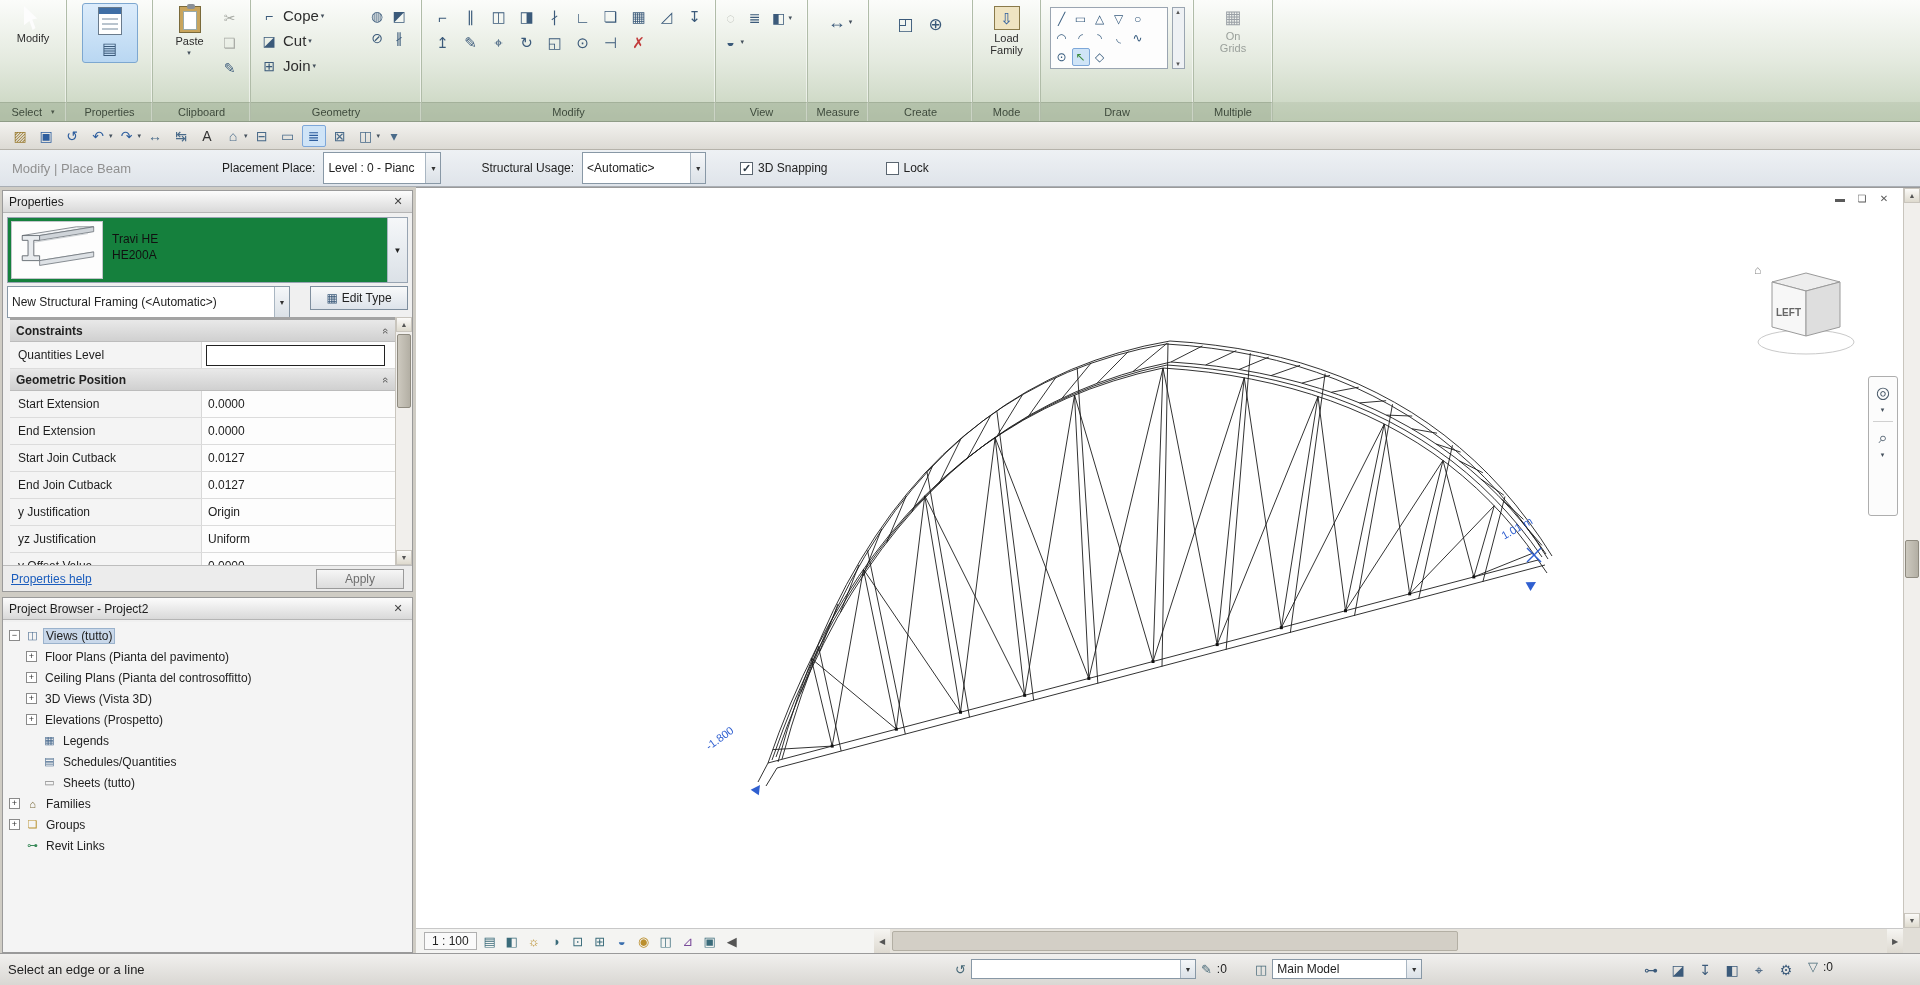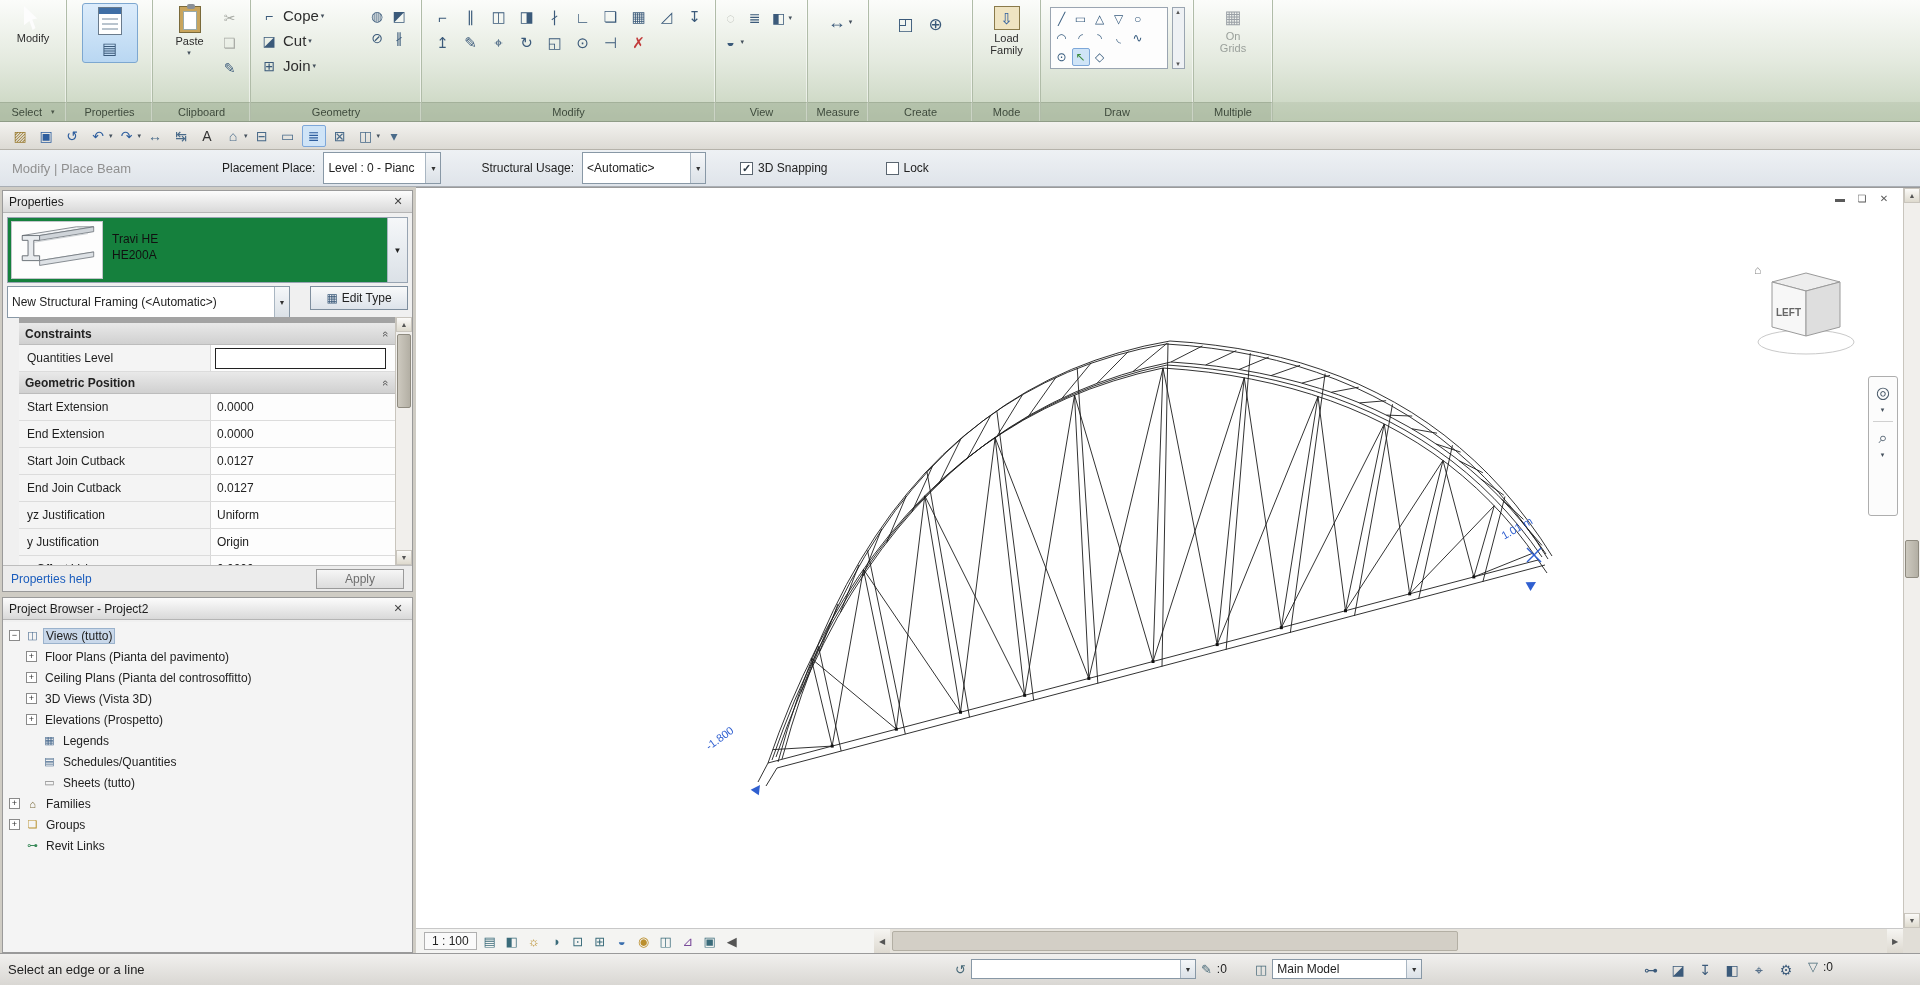--- a/index.html
+++ b/index.html
@@ -90,37 +90,37 @@
   #type-thumb{position:absolute;left:3px;top:3px;width:92px;height:58px;border:1px solid #c2c6ca;background:#fdfdfd}
   #type-name{position:absolute;left:104px;top:14px;font-size:12px;color:#111}
   #type-size{position:absolute;left:104px;top:30px;font-size:12px;color:#111}
   #type-caret{position:absolute;right:0;top:0;bottom:0;width:20px;border-left:1px solid #a9b6c2;
     background:linear-gradient(#f5f7f9,#dbe1e7);display:flex;align-items:center;justify-content:center;font-size:8px}
   #type-row{display:flex;margin:3px 4px;height:24px;gap:20px}
   #type-combo{flex:1}
   #edit-type-btn{width:98px;display:flex;align-items:center;justify-content:center;gap:4px;
     border:1px solid #7e8e9e;background:linear-gradient(#f8f9fa,#dde3ea);font-size:12px}
   #edit-type-btn .et-ic{color:#3b5a7a;font-size:12px}
-  #prop-grid{position:absolute;top:126px;left:16px;right:17px;height:248px;overflow:hidden;border-top:6px solid #a3a3a3;background:#86efac}
+  #prop-grid{position:absolute;top:126px;left:7px;right:17px;height:248px;overflow:hidden;border-top:3px solid #a3a3a3;background:#86efac}
   .pgroup{height:22px;background:linear-gradient(#e9e9e9,#d0d0d0);border-bottom:1px solid #bcbcbc;
     display:flex;align-items:center;font-weight:bold;padding:0 6px;font-size:12px}
   .pgchev{margin-left:auto;transform:rotate(90deg);font-size:11px;color:#555;font-weight:normal}
   .prow{height:27px;display:flex;border-bottom:1px solid #dcdcdc;background:#f4f4f4}
   .plabel{width:192px;padding:6px 0 0 8px;border-right:1px solid #d8d8d8;color:#1e1e1e;white-space:nowrap;overflow:hidden}
   .pvalue{flex:1;background:#fdfdfd;padding:6px 0 0 6px;white-space:nowrap;overflow:hidden}
   .pinput{width:97%;height:21px;margin-top:1px;border:1px solid #222;font:inherit;padding:0 3px;background:#fff}
   #prop-scroll{position:absolute;top:126px;right:0;width:17px;height:248px;background:#f1efec;border-left:1px solid #c9c5bd}
   .sb-btn{height:15px;display:flex;align-items:center;justify-content:center;font-size:7px;color:#555;
     background:linear-gradient(#fbfaf8,#dedace);border:1px solid #c9c5bd}
   .sb-btn.bottom{position:absolute;bottom:0;left:0;right:0}
   .v-thumb{position:absolute;left:1px;right:1px;background:linear-gradient(90deg,#cdc9bf,#b3afa4);
     border:1px solid #8f8b80;border-radius:2px}
   #prop-footer{position:absolute;bottom:0;left:0;right:0;height:26px;background:#ececec;border-top:1px solid #bdbdbd;
     display:flex;align-items:center;padding:0 8px}
-  #prop-help{color:#1b5dbd;}
+  #prop-help{color:#1b5dbd;text-decoration:underline}
   #apply-btn{margin-left:auto;width:88px;height:20px;border:1px solid #9a9a9a;color:#6e6e6e;
     background:linear-gradient(#f6f6f6,#dcdcdc);display:flex;align-items:center;justify-content:center;font-size:12px}
   #tree{position:absolute;top:24px;left:0;right:0;bottom:0;overflow:hidden;background:#f4f4f4;padding-top:3px}
   .titem{height:21px;display:flex;align-items:center;font-size:12px}
   .texp{width:11px;height:11px;border:1px solid #8a8a8a;background:#fff;display:inline-flex;align-items:center;
     justify-content:center;font-size:9px;line-height:1;margin-right:5px;color:#333;flex:none}
   .texp.none{border:none;background:transparent}
   .ticon{width:15px;margin-right:3px;font-size:11px;text-align:center;flex:none}
   .tlabel{padding:1px 3px;white-space:nowrap}
   .titem.sel .tlabel{background:#c9d8ea;border:1px solid #9ab2cc;padding:0 2px}
@@ -472,26 +472,26 @@
         </div>
         <div class="prow">
           <div class="plabel">Start Join Cutback</div>
           <div class="pvalue">0.0127</div>
         </div>
         <div class="prow">
           <div class="plabel">End Join Cutback</div>
           <div class="pvalue">0.0127</div>
         </div>
         <div class="prow">
+          <div class="plabel">y Justification</div>
+          <div class="pvalue">Origin</div>
+        </div>
+        <div class="prow">
           <div class="plabel">yz Justification</div>
           <div class="pvalue">Uniform</div>
-        </div>
-        <div class="prow">
-          <div class="plabel">y Justification</div>
-          <div class="pvalue">Origin</div>
         </div>
         <div class="prow">
           <div class="plabel">y Offset Value</div>
           <div class="pvalue">0.0000</div>
         </div>
       </div>
 
     <div id="prop-scroll" class="sb">
       <div class="sb-btn">▲</div>
       <div class="v-thumb" style="top:17px;height:74px"></div>

